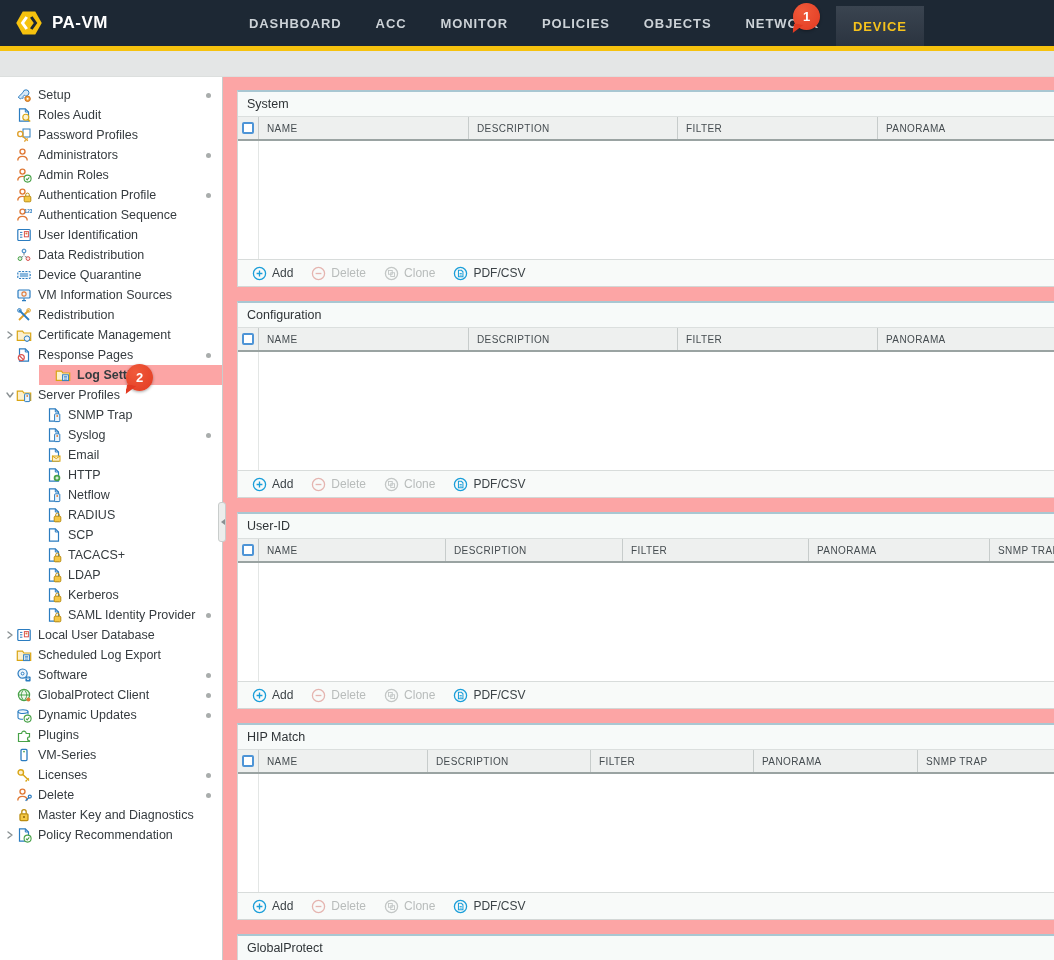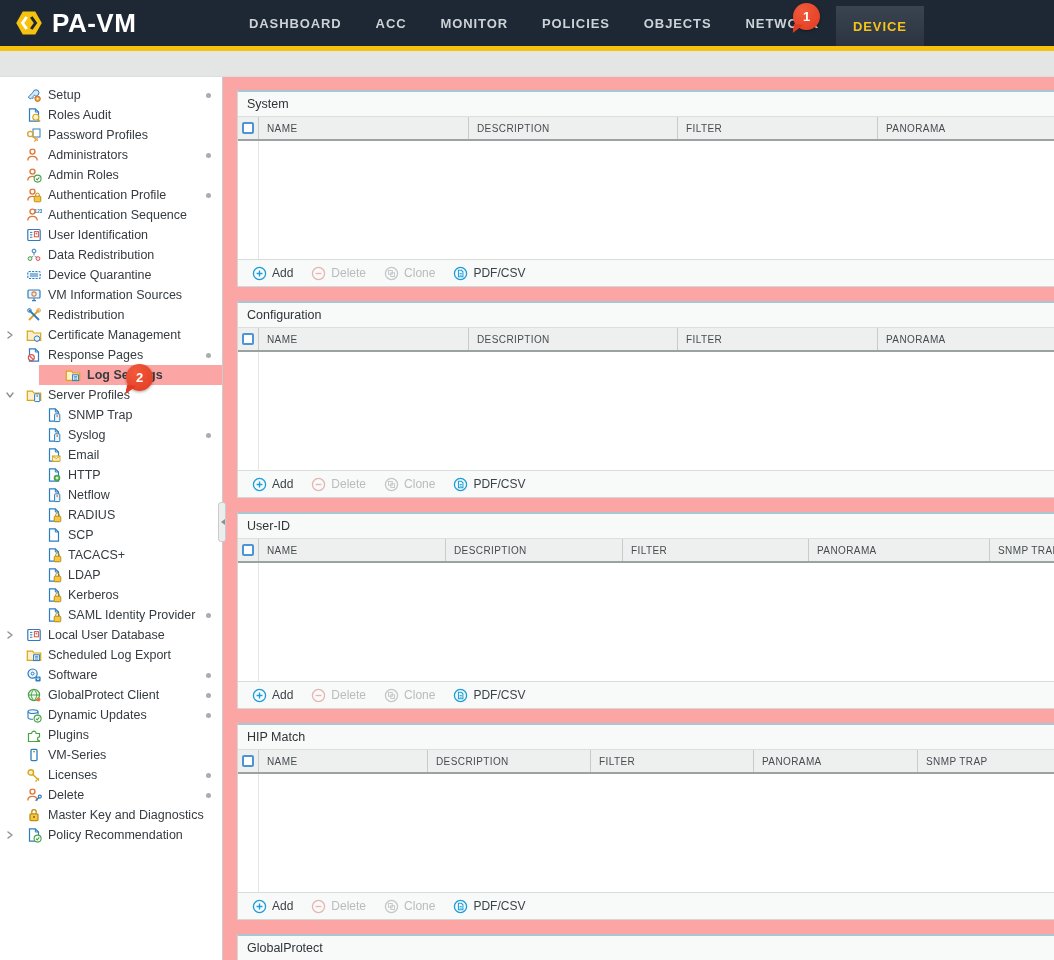--- a/index.html
+++ b/index.html
@@ -2,21 +2,21 @@
 <html><head>
 <meta charset="utf-8">
 <style>
   * { margin:0; padding:0; box-sizing:border-box; }
   html,body { width:1054px; height:960px; overflow:hidden; background:#e9ebea;
               font-family:"Liberation Sans", sans-serif; }
 
   
   .topbar { height:46px; background:#1d2834; display:flex; align-items:center; position:relative; }
   .logo { display:flex; align-items:center; gap:8px; margin-left:14px; width:190px; }
-  .logo-text { color:#fff; font-size:26px; font-weight:bold; letter-spacing:.5px; }
+  .logo-text { color:#fff; font-size:17px; font-weight:bold; letter-spacing:.5px; }
   .nav { display:flex; align-items:stretch; height:100%; margin-left:28px; }
   .nav-item { display:flex; align-items:center; padding:0 17px; color:#ccd2d7; font-size:13px;
               font-weight:bold; letter-spacing:.9px; cursor:pointer; }
   .nav-item.sel { background:linear-gradient(#3a4450,#2b3440); color:#f6c21c; margin-top:6px;
                   height:40px; align-self:flex-start; }
   .accent-bar { height:5px; background:#f6c20e; }
   .sub-toolbar { height:26px; background:#e4e6e6; border-bottom:1px solid #dcdfde; }
 
   
   .badge { position:absolute; width:27px; height:27px; border-radius:50%;
@@ -30,21 +30,21 @@
 
   
   .layout { display:flex; height:883px; }
   .sidebar { width:223px; min-width:223px; background:#fff; border-right:1px solid #c9cdcc;
              position:relative; padding-top:8px; }
   .main { flex:1; overflow:hidden; padding:13px 4px 0 14px; background:#fca5a5; }
 
   
   .s-item { height:20px; display:flex; align-items:center; font-size:12.5px; color:#353b3f;
             position:relative; cursor:pointer; white-space:nowrap; }
-  .s-item.lv0 { padding-left:26px; }
+  .s-item.lv0 { padding-left:16px; }
   .s-item.lv1 { padding-left:46px; }
   .s-item.sel { background:#fca5a5; font-weight:bold;margin-left:39px; }
   .s-item .icon { width:16px; height:16px; margin-right:6px; flex:none; display:flex; }
   .s-item .dot { position:absolute; right:11px; width:5px; height:5px; border-radius:50%; background:#a9adac; }
   .s-item .chev { position:absolute; left:5px; width:10px; height:10px; display:flex; }
   .collapse-handle { position:absolute; right:-4px; top:425px; width:8px; height:40px;
                      background:#eceeed; border:1px solid #c9cdcc; border-radius:3px;
                      display:flex; align-items:center; justify-content:center; cursor:pointer; z-index:4; }
   .collapse-handle::after { content:""; border:3px solid transparent; border-right:4px solid #8a9193;
                             margin-right:2px; }

